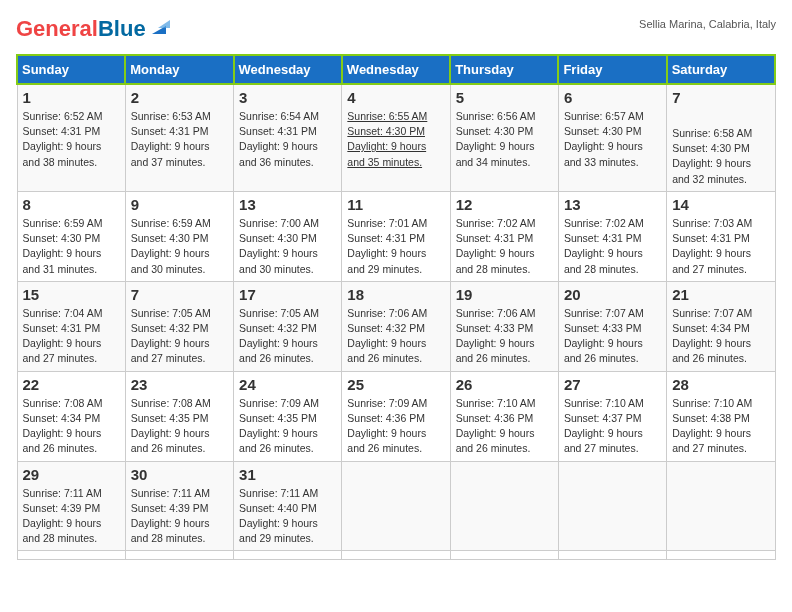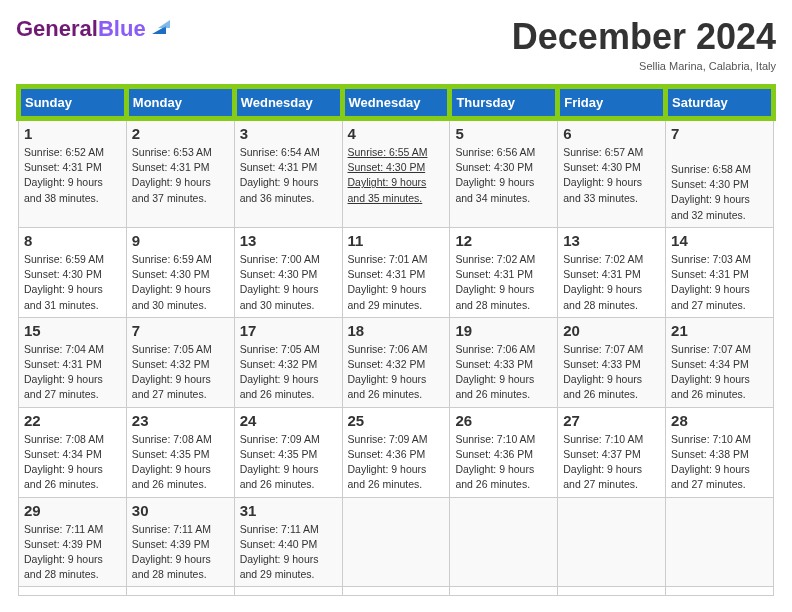--- a/index.html
+++ b/index.html
@@ -20,21 +20,21 @@
       display: flex;
       flex-direction: column;
       align-items: flex-start;
     }
     .logo-text {
       font-size: 22px;
       font-weight: bold;
       color: #333;
       line-height: 1;
     }
-    .logo-text span.blue { color: #8b5cf6; }
+    .logo-text span.blue { color: #0369a1; }
     .title-area {
       text-align: right;
     }
     .month-title {
       font-size: 36px;
       font-weight: bold;
       color: #333;
     }
     .location-title {
       font-size: 11px;
@@ -46,21 +46,21 @@
       border-collapse: collapse;
       font-size: 11px;
     }
     thead tr th {
       background: #1a6fc4;
       color: #fff;
       padding: 6px 4px;
       text-align: left;
       font-size: 13px;
       font-weight: bold;
-      border: 5px solid #84cc16;
+      border: 2px solid #84cc16;
     }
     tbody tr {
       vertical-align: top;
     }
     tbody tr td {
       border: 1px solid #ccc;
       padding: 4px 5px;
       width: calc(100% / 7);
       min-height: 80px;
       vertical-align: top;
@@ -87,31 +87,30 @@
       background: #f9f9f9;
     }
   </style>
 </head>
 <body>
 
 <div class="header-area">
   <div class="logo">
     <div style="display:flex;align-items:center;">
       <span class="logo-text">
-        <span style="color:#701a75;">General</span><span class="blue">Blue</span>
+        <span style="color:#ef4444;">General</span><span class="blue">Blue</span>
       </span>
 
       <svg width="22" height="22" viewBox="0 0 22 22" style="margin-left:2px;margin-bottom:4px;">
         <polygon points="4,18 18,10 18,18" fill="#1a6fc4"></polygon>
         <polygon points="10,12 22,4 22,12" fill="#4a9de0" opacity="0.7"></polygon>
       </svg>
     </div>
   </div>
   <div class="title-area">
-    <div class="month-title">December 2024</div>
     <div class="location-title">Sellia Marina, Calabria, Italy</div>
   </div>
 </div>
 
 <table>
   <thead>
     <tr>
       <th>Sunday</th>
       <th>Monday</th>
       <th>Wednesday</th>

